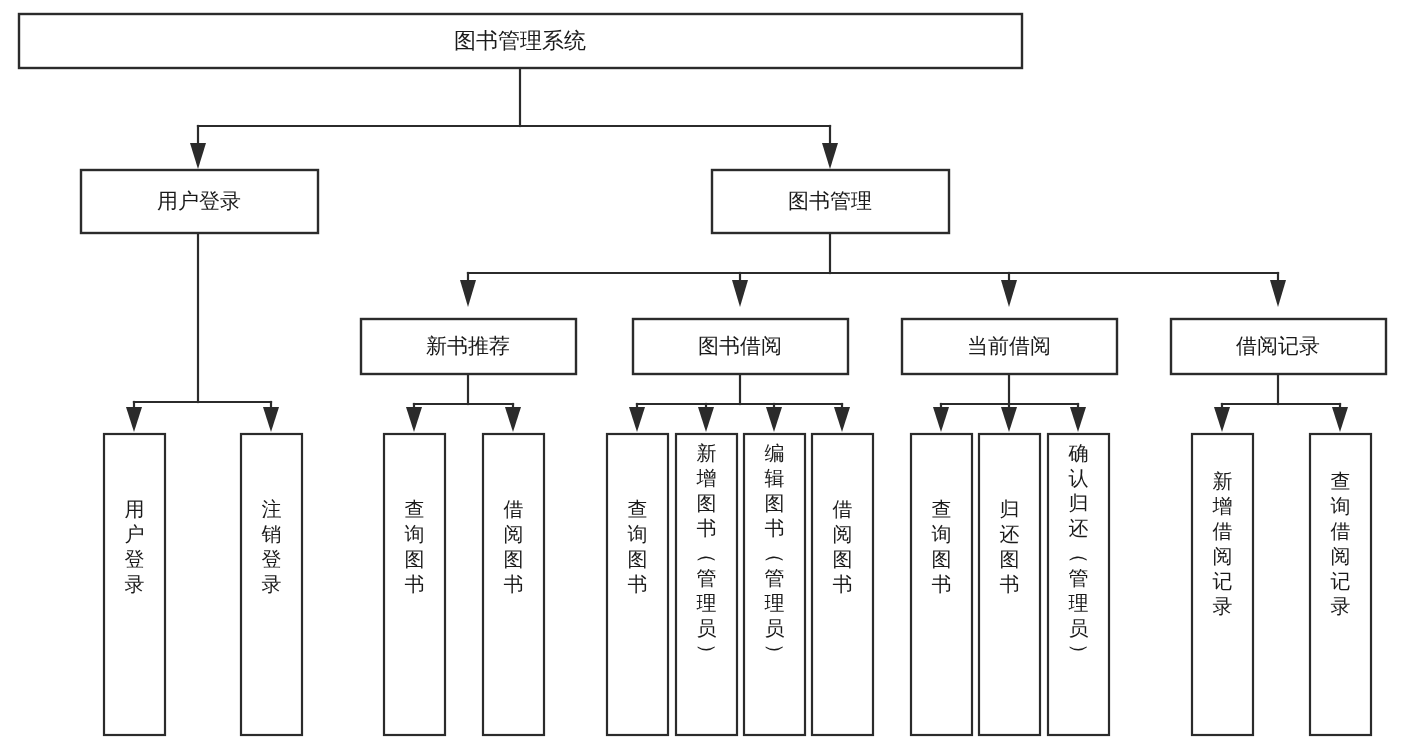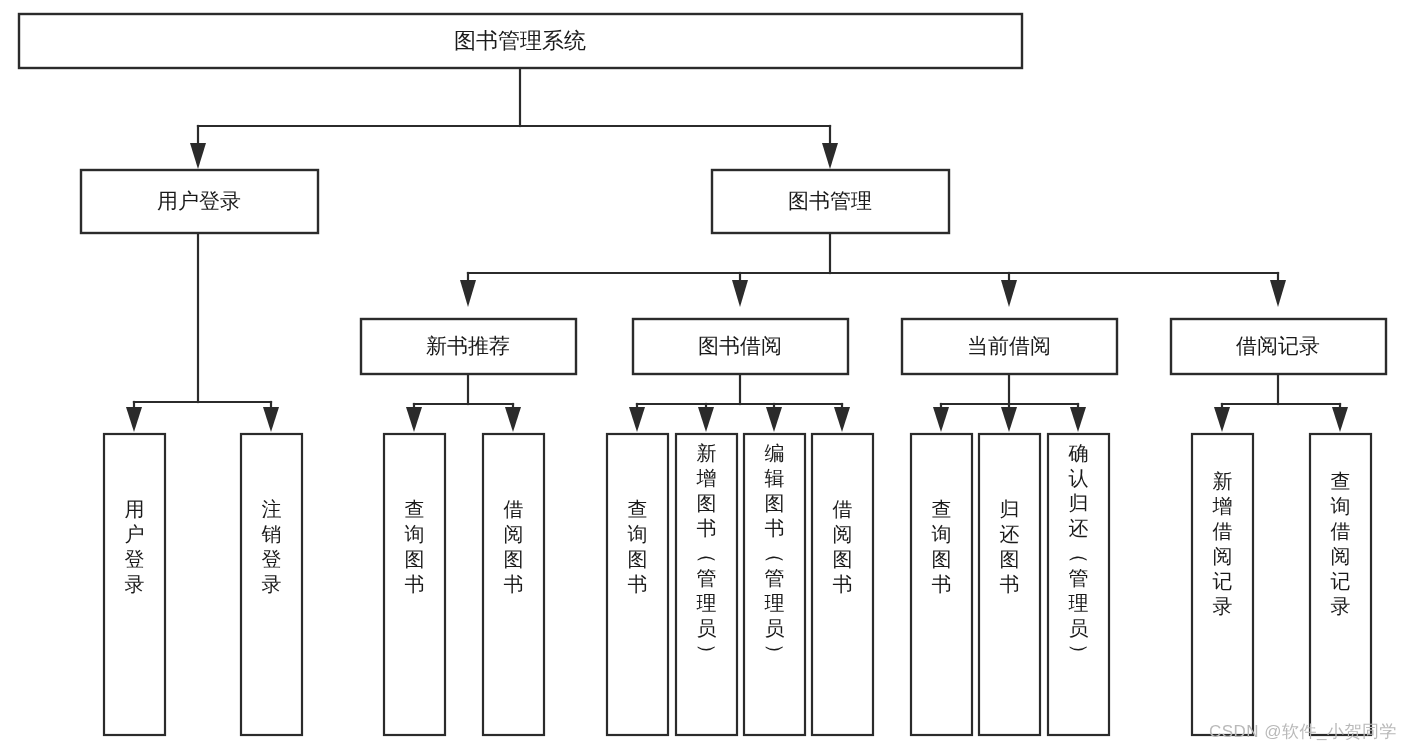--- a/index.html
+++ b/index.html
@@ -297,15 +297,14 @@
     </div>
   <div class="vlabel-wrap" style="left:1310px; top:469px; width:61px;">
       <span class="vchar">查</span>
       <span class="vchar">询</span>
       <span class="vchar">借</span>
       <span class="vchar">阅</span>
       <span class="vchar">记</span>
       <span class="vchar">录</span>
     </div>
 
-  <div class="watermark">CSDN @软件_小贺同学</div>
 
 </div>
 
 </body></html>

